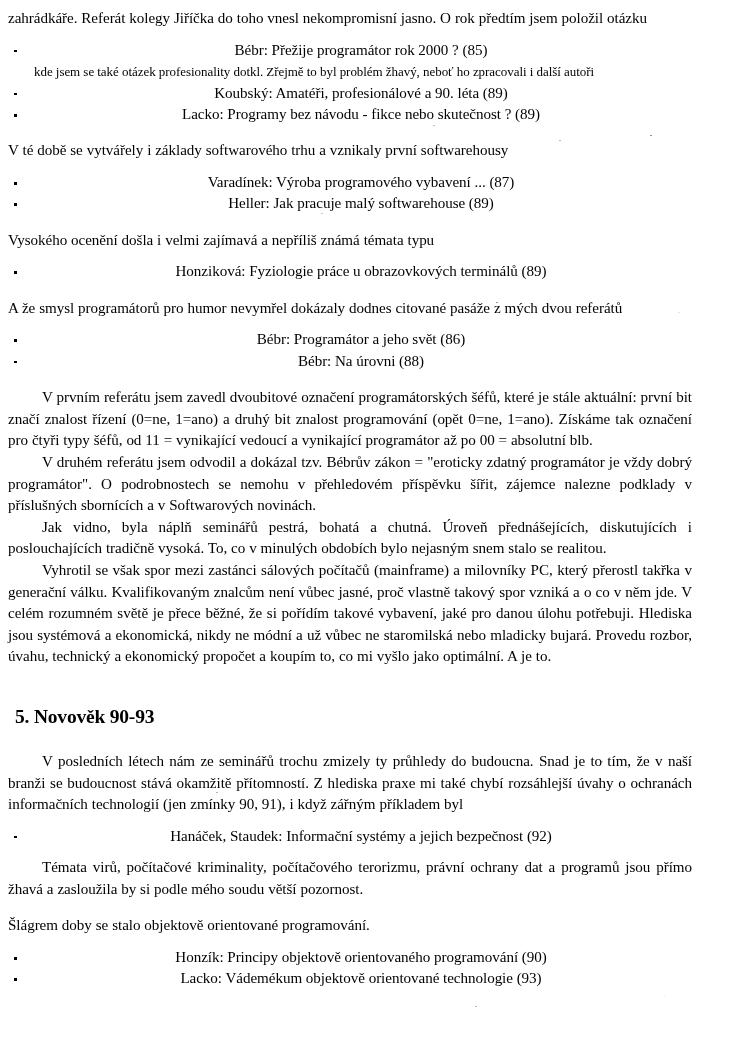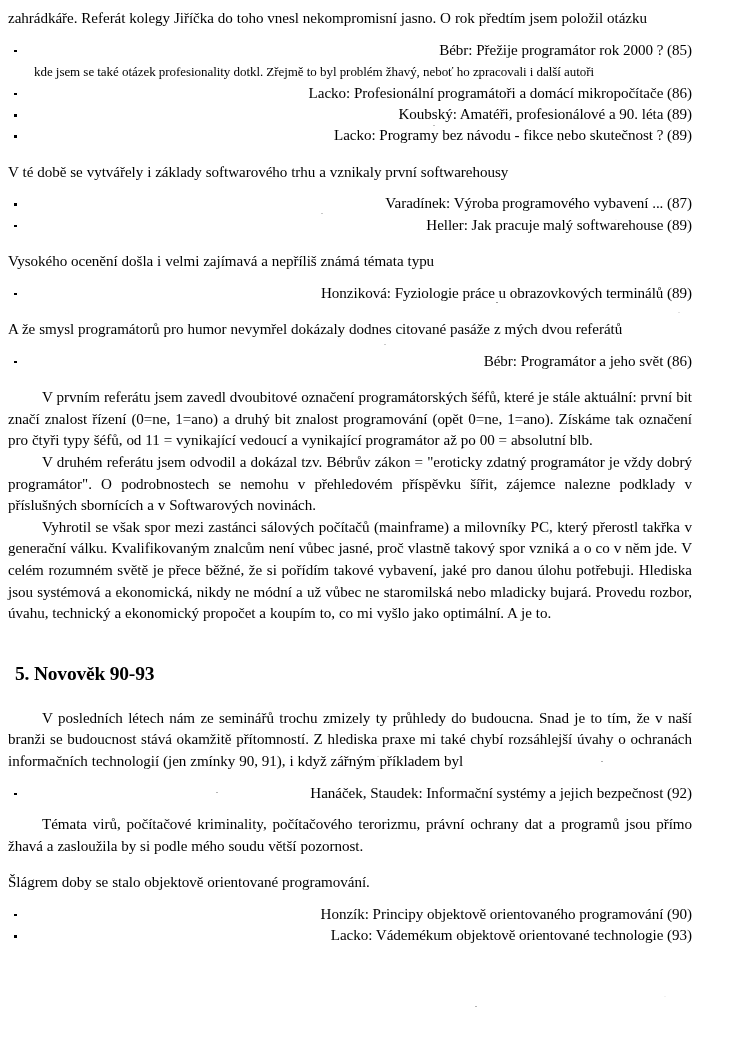--- a/index.html
+++ b/index.html
@@ -60,21 +60,21 @@
     list-style: none;
     margin: 0;
     padding: 0;
   }
   ul.blist li {
     position: relative;
     font-size: 15.1px;
     line-height: 21.4px;
     padding-left: 22px;
     margin: 0;
-    text-align: right;
+    text-align: center;
     letter-spacing: -0.05px;
   }
   ul.blist li::before {
     content: "";
     position: absolute;
     left: 6px;
     top: 10px;
     width: 2.6px;
     height: 2.6px;
     background: #000;
@@ -111,21 +111,20 @@
 
     <div class="gap-sm spacer"></div>
 
     <ul class="blist">
       <li>Bébr: Přežije programátor rok 2000 ? (85)</li>
     </ul>
 
     <p class="subline">kde jsem se také otázek profesionality dotkl. Zřejmě to byl problém žhavý, neboť ho zpracovali i další autoři</p>
 
     <ul class="blist">
-      <li>Lacko: Profesionální programátoři a domácí mikropočítače (86)</li>
       <li>Koubský: Amatéři, profesionálové a 90. léta (89)</li>
       <li>Lacko: Programy bez návodu - fikce nebo skutečnost ? (89)</li>
     </ul>
 
     <div class="gap-md spacer"></div>
 
     <p class="para">V té době se vytvářely i základy softwarového trhu a vznikaly první softwarehousy</p>
 
     <div class="gap-sm spacer"></div>
 
@@ -145,28 +144,30 @@
     </ul>
 
     <div class="gap-md spacer"></div>
 
     <p class="para">A že smysl programátorů pro humor nevymřel dokázaly dodnes citované pasáže z mých dvou referátů</p>
 
     <div class="gap-sm spacer"></div>
 
     <ul class="blist">
       <li>Bébr: Programátor a jeho svět (86)</li>
+      <li>Bébr: Na úrovni (88)</li>
     </ul>
 
     <div class="gap-md spacer"></div>
 
     <p class="para indent">V prvním referátu jsem zavedl dvoubitové označení programátorských šéfů, které je stále aktuální: první bit značí znalost řízení (0=ne, 1=ano) a druhý bit znalost programování (opět 0=ne, 1=ano). Získáme tak označení pro čtyři typy šéfů, od 11 = vynikající vedoucí a vynikající programátor až po 00 = absolutní blb.</p>
 
     <p class="para indent">V druhém referátu jsem odvodil a dokázal tzv. Bébrův zákon = "eroticky zdatný programátor je vždy dobrý programátor". O podrobnostech se nemohu v přehledovém příspěvku šířit, zájemce nalezne podklady v příslušných sbornících a v Softwarových novinách.</p>
 
+    <p class="para indent">Jak vidno, byla náplň seminářů pestrá, bohatá a chutná. Úroveň přednášejících, diskutujících i poslouchajících tradičně vysoká. To, co v minulých obdobích bylo nejasným snem stalo se realitou.</p>
 
     <p class="para indent">Vyhrotil se však spor mezi zastánci sálových počítačů (mainframe) a milovníky PC, který přerostl takřka v generační válku. Kvalifikovaným znalcům není vůbec jasné, proč vlastně takový spor vzniká a o co v něm jde. V celém rozumném světě je přece běžné, že si pořídím takové vybavení, jaké pro danou úlohu potřebuji. Hlediska jsou systémová a ekonomická, nikdy ne módní a už vůbec ne staromilská nebo mladicky bujará. Provedu rozbor, úvahu, technický a ekonomický propočet a koupím to, co mi vyšlo jako optimální. A je to.</p>
 
     <div class="gap-xl spacer"></div>
 
     <h2 class="section-title">5. Novověk 90-93</h2>
 
     <div class="gap-md spacer"></div>
 
     <p class="para indent">V posledních létech nám ze seminářů trochu zmizely ty průhledy do budoucna. Snad je to tím, že v naší branži se budoucnost stává okamžitě přítomností. Z hlediska praxe mi také chybí rozsáhlejší úvahy o ochranách informačních technologií (jen zmínky 90, 91), i když zářným příkladem byl</p>

